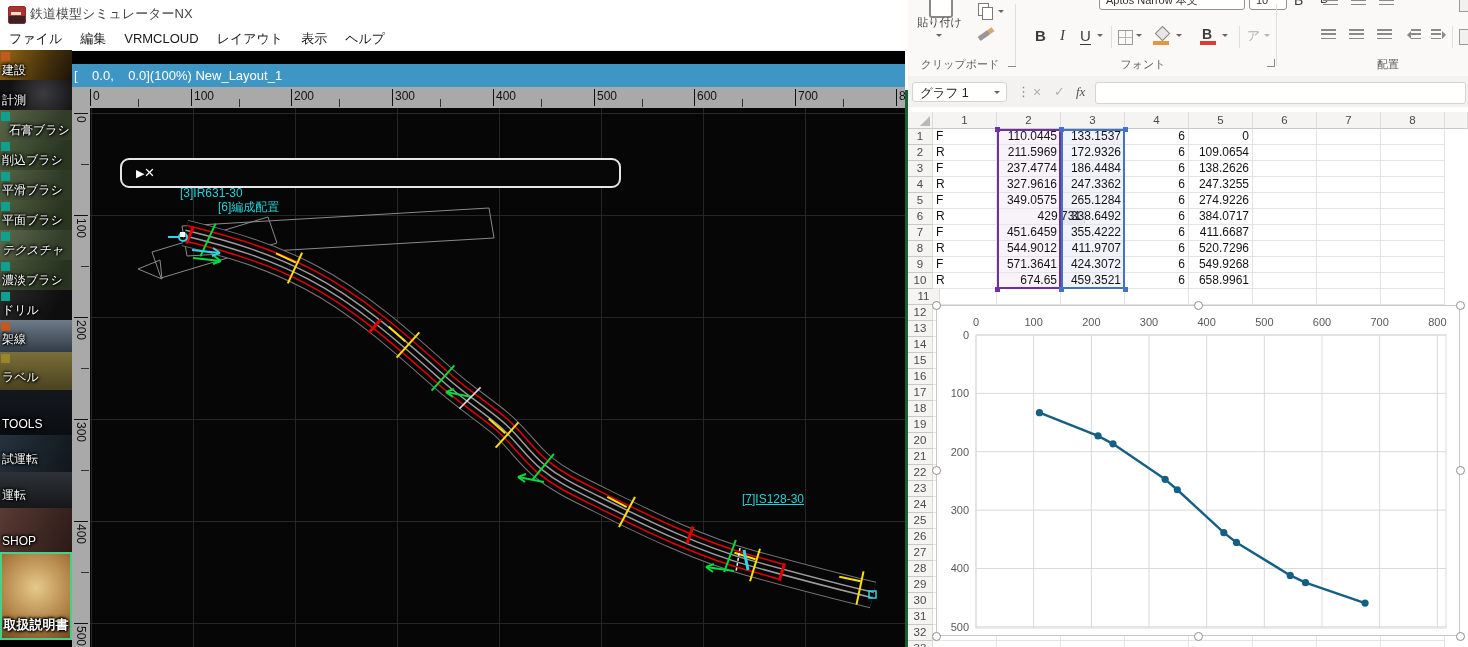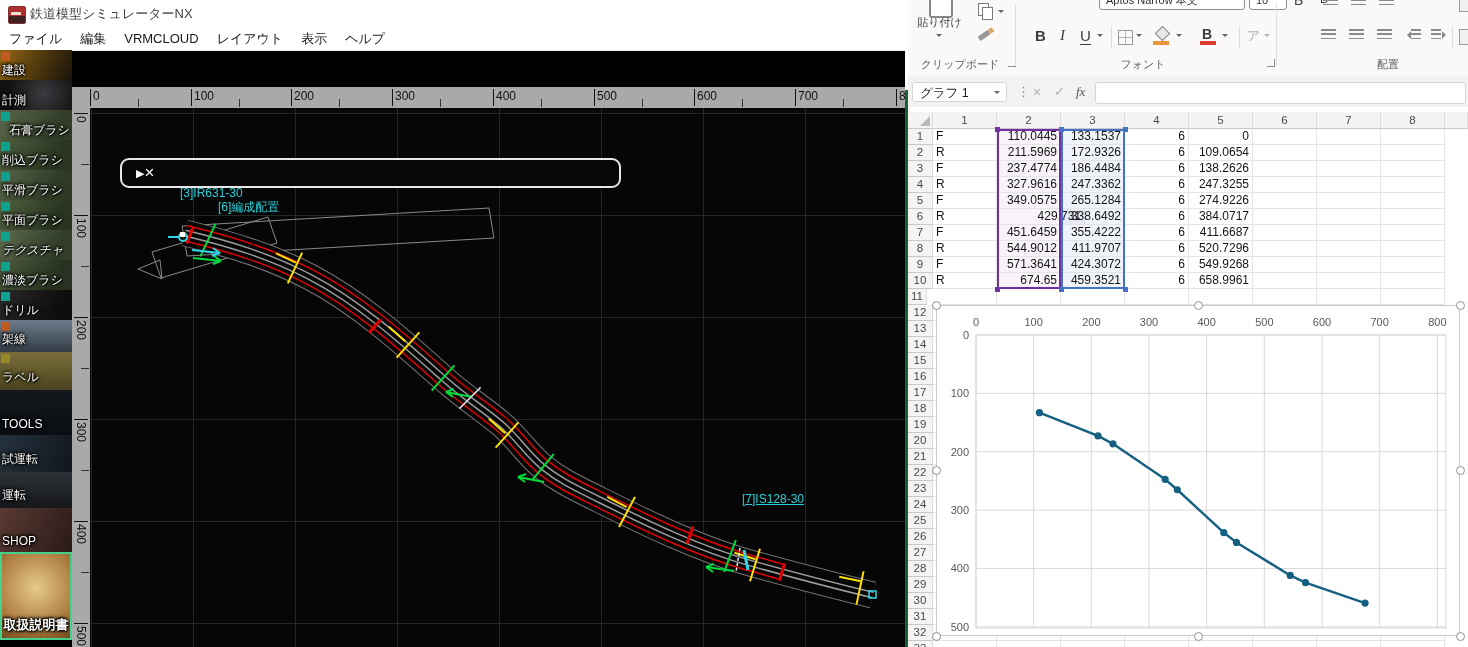--- a/index.html
+++ b/index.html
@@ -171,20 +171,21 @@
       </div>
       <div class="sb-item sb15" style="top: 508px; height: 44px;">
         <div class="sb-label">SHOP</div>
       </div>
       <div class="sb-item sb16" style="top: 552px; height: 88px;">
         <div class="sb-label">取扱説明書</div>
       </div>
     </div>
 
 
+  <div class="abs statusbar">[    0.0,    0.0](100%) New_Layout_1</div>
 
   <div class="abs ruler-top" id="rulerTop">
       <div class="rt-num" style="left: 18px;">0</div>
       <div class="rt-min" style="left: 66px;"></div>
       <div class="rt-num" style="left: 119px;">100</div>
       <div class="rt-min" style="left: 167px;"></div>
       <div class="rt-num" style="left: 219px;">200</div>
       <div class="rt-min" style="left: 267px;"></div>
       <div class="rt-num" style="left: 320px;">300</div>
       <div class="rt-min" style="left: 368px;"></div>
@@ -467,21 +468,21 @@
         <div class="cell" style="left: 476px; top: 257px; width: 64px; height: 16px;"></div>
         <div class="rowhead" style="left: 3px; top: 273px; width: 25px; height: 16px; line-height: 15px;">10</div>
         <div class="cell" style="left: 28px; top: 273px; width: 64px; height: 16px; padding-left: 3px;">R</div>
         <div class="cell" style="left: 92px; top: 273px; width: 64px; height: 16px; text-align: right; padding-right: 3px; background: rgba(112, 48, 160, 0.06);">674.65</div>
         <div class="cell" style="left: 156px; top: 273px; width: 64px; height: 16px; text-align: right; padding-right: 3px; background: rgba(68, 114, 196, 0.08);">459.3521</div>
         <div class="cell" style="left: 220px; top: 273px; width: 64px; height: 16px; text-align: right; padding-right: 3px;">6</div>
         <div class="cell" style="left: 284px; top: 273px; width: 64px; height: 16px; text-align: right; padding-right: 3px;">658.9961</div>
         <div class="cell" style="left: 348px; top: 273px; width: 64px; height: 16px;"></div>
         <div class="cell" style="left: 412px; top: 273px; width: 64px; height: 16px;"></div>
         <div class="cell" style="left: 476px; top: 273px; width: 64px; height: 16px;"></div>
-        <div class="rowhead" style="left: 3px; top: 289px; width: 19px; height: 16px; line-height: 15px;">11</div>
+        <div class="rowhead" style="left: 3px; top: 289px; width: 32px; height: 16px; line-height: 15px;">11</div>
         <div class="cell" style="left: 28px; top: 289px; width: 64px; height: 16px;"></div>
         <div class="cell" style="left: 92px; top: 289px; width: 64px; height: 16px;"></div>
         <div class="cell" style="left: 156px; top: 289px; width: 64px; height: 16px;"></div>
         <div class="cell" style="left: 220px; top: 289px; width: 64px; height: 16px;"></div>
         <div class="cell" style="left: 284px; top: 289px; width: 64px; height: 16px;"></div>
         <div class="cell" style="left: 348px; top: 289px; width: 64px; height: 16px;"></div>
         <div class="cell" style="left: 412px; top: 289px; width: 64px; height: 16px;"></div>
         <div class="cell" style="left: 476px; top: 289px; width: 64px; height: 16px;"></div>
         <div class="rowhead" style="left: 3px; top: 305px; width: 25px; height: 16px; line-height: 15px;">12</div>
         <div class="cell" style="left: 28px; top: 305px; width: 64px; height: 16px;"></div>

